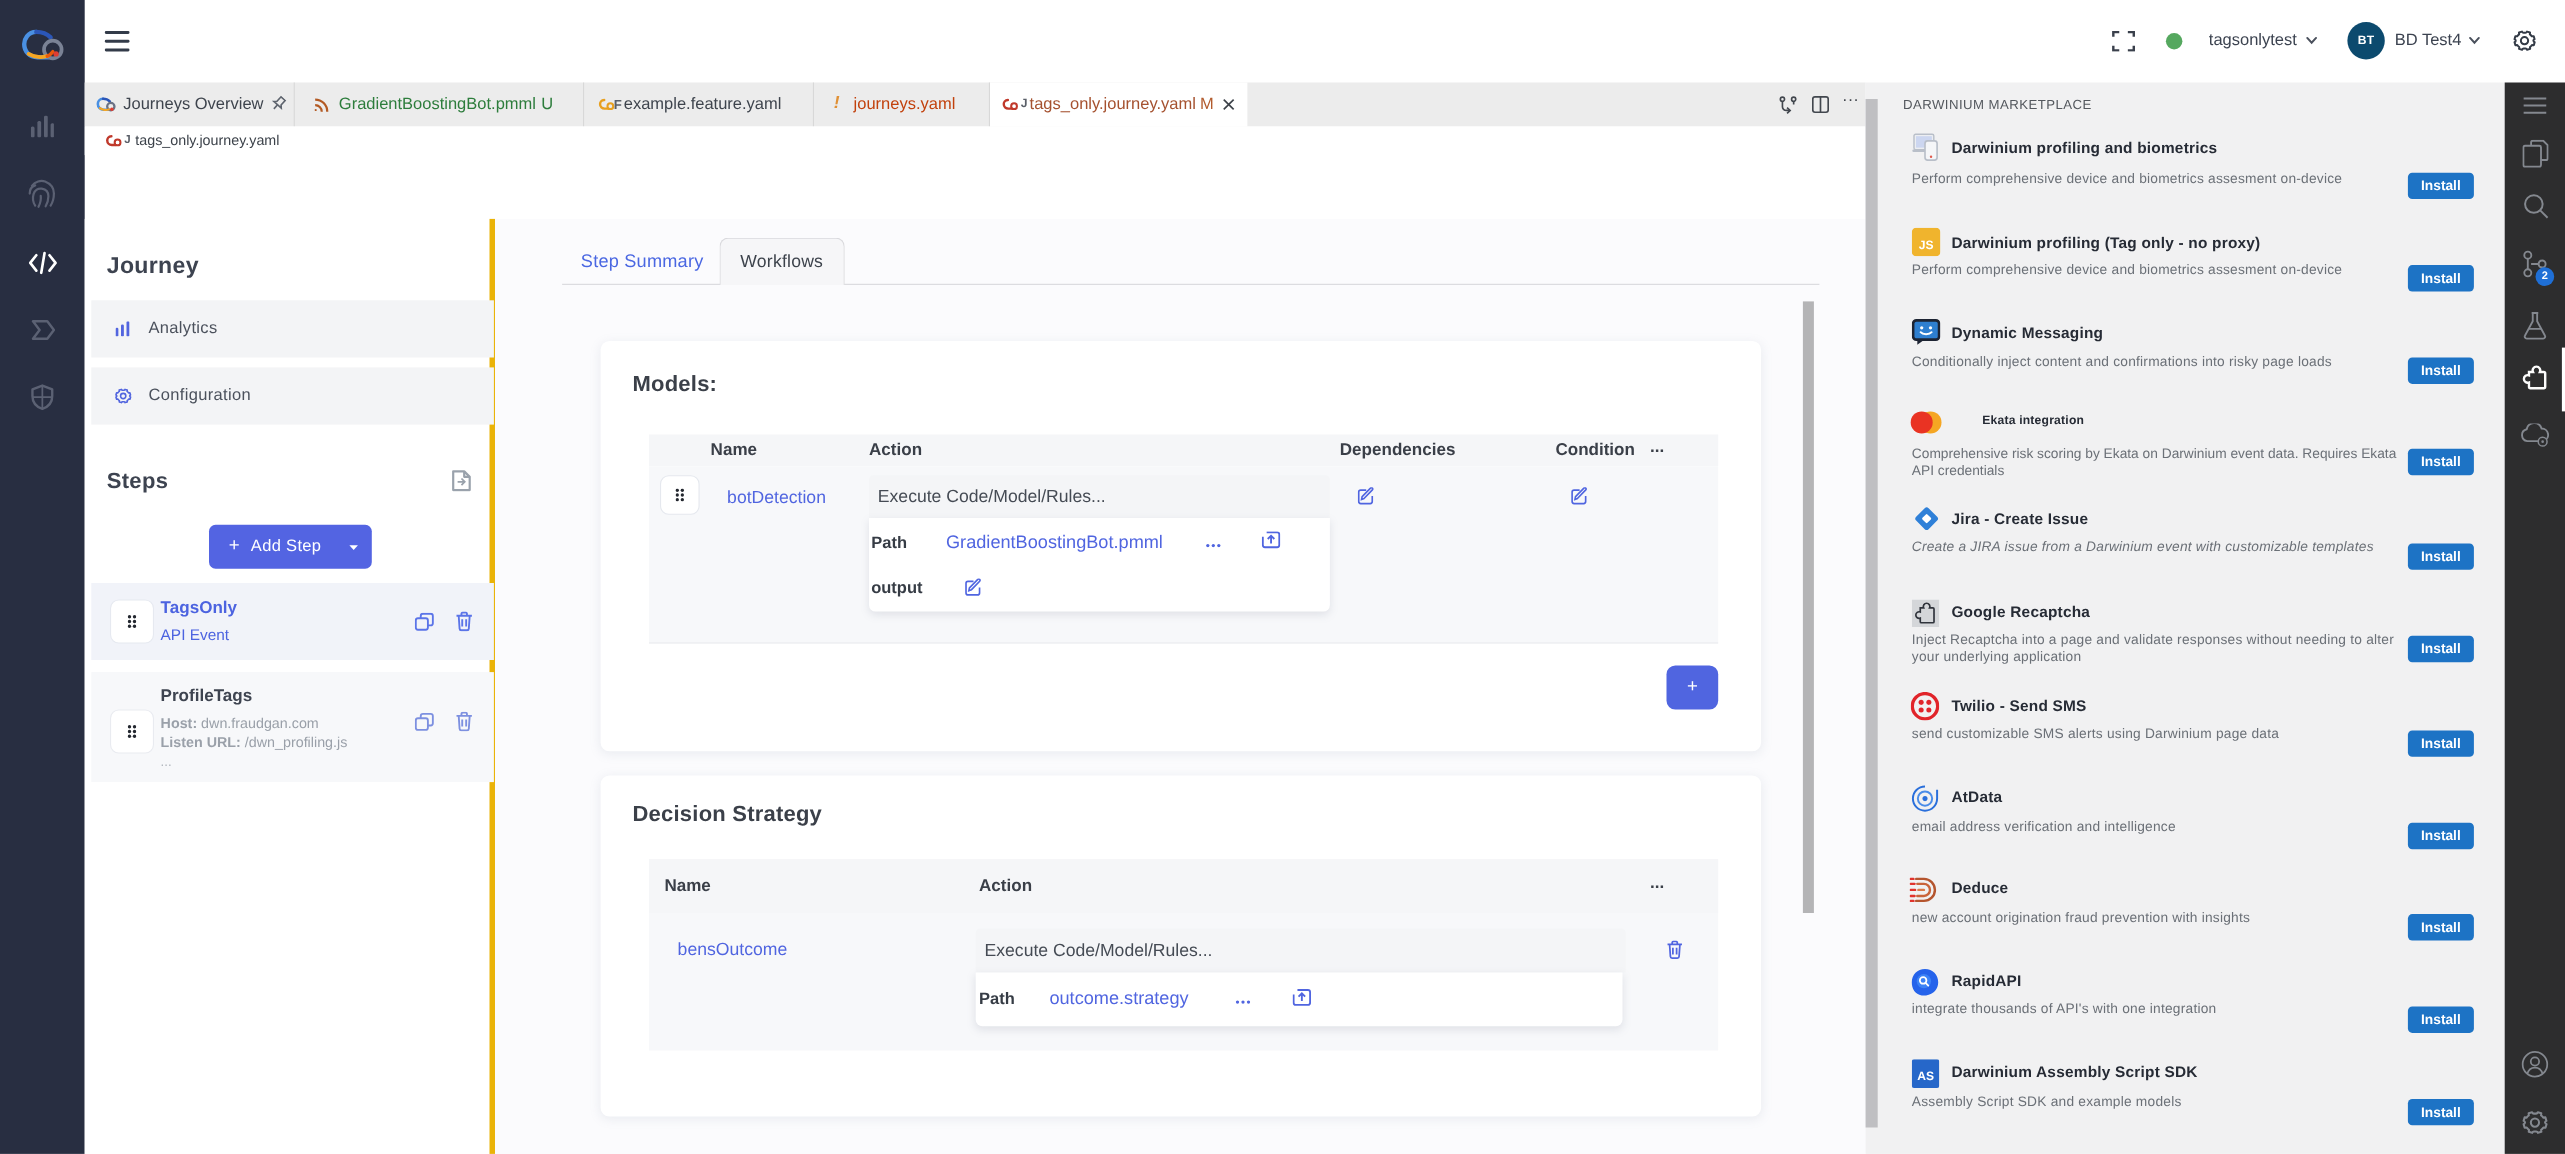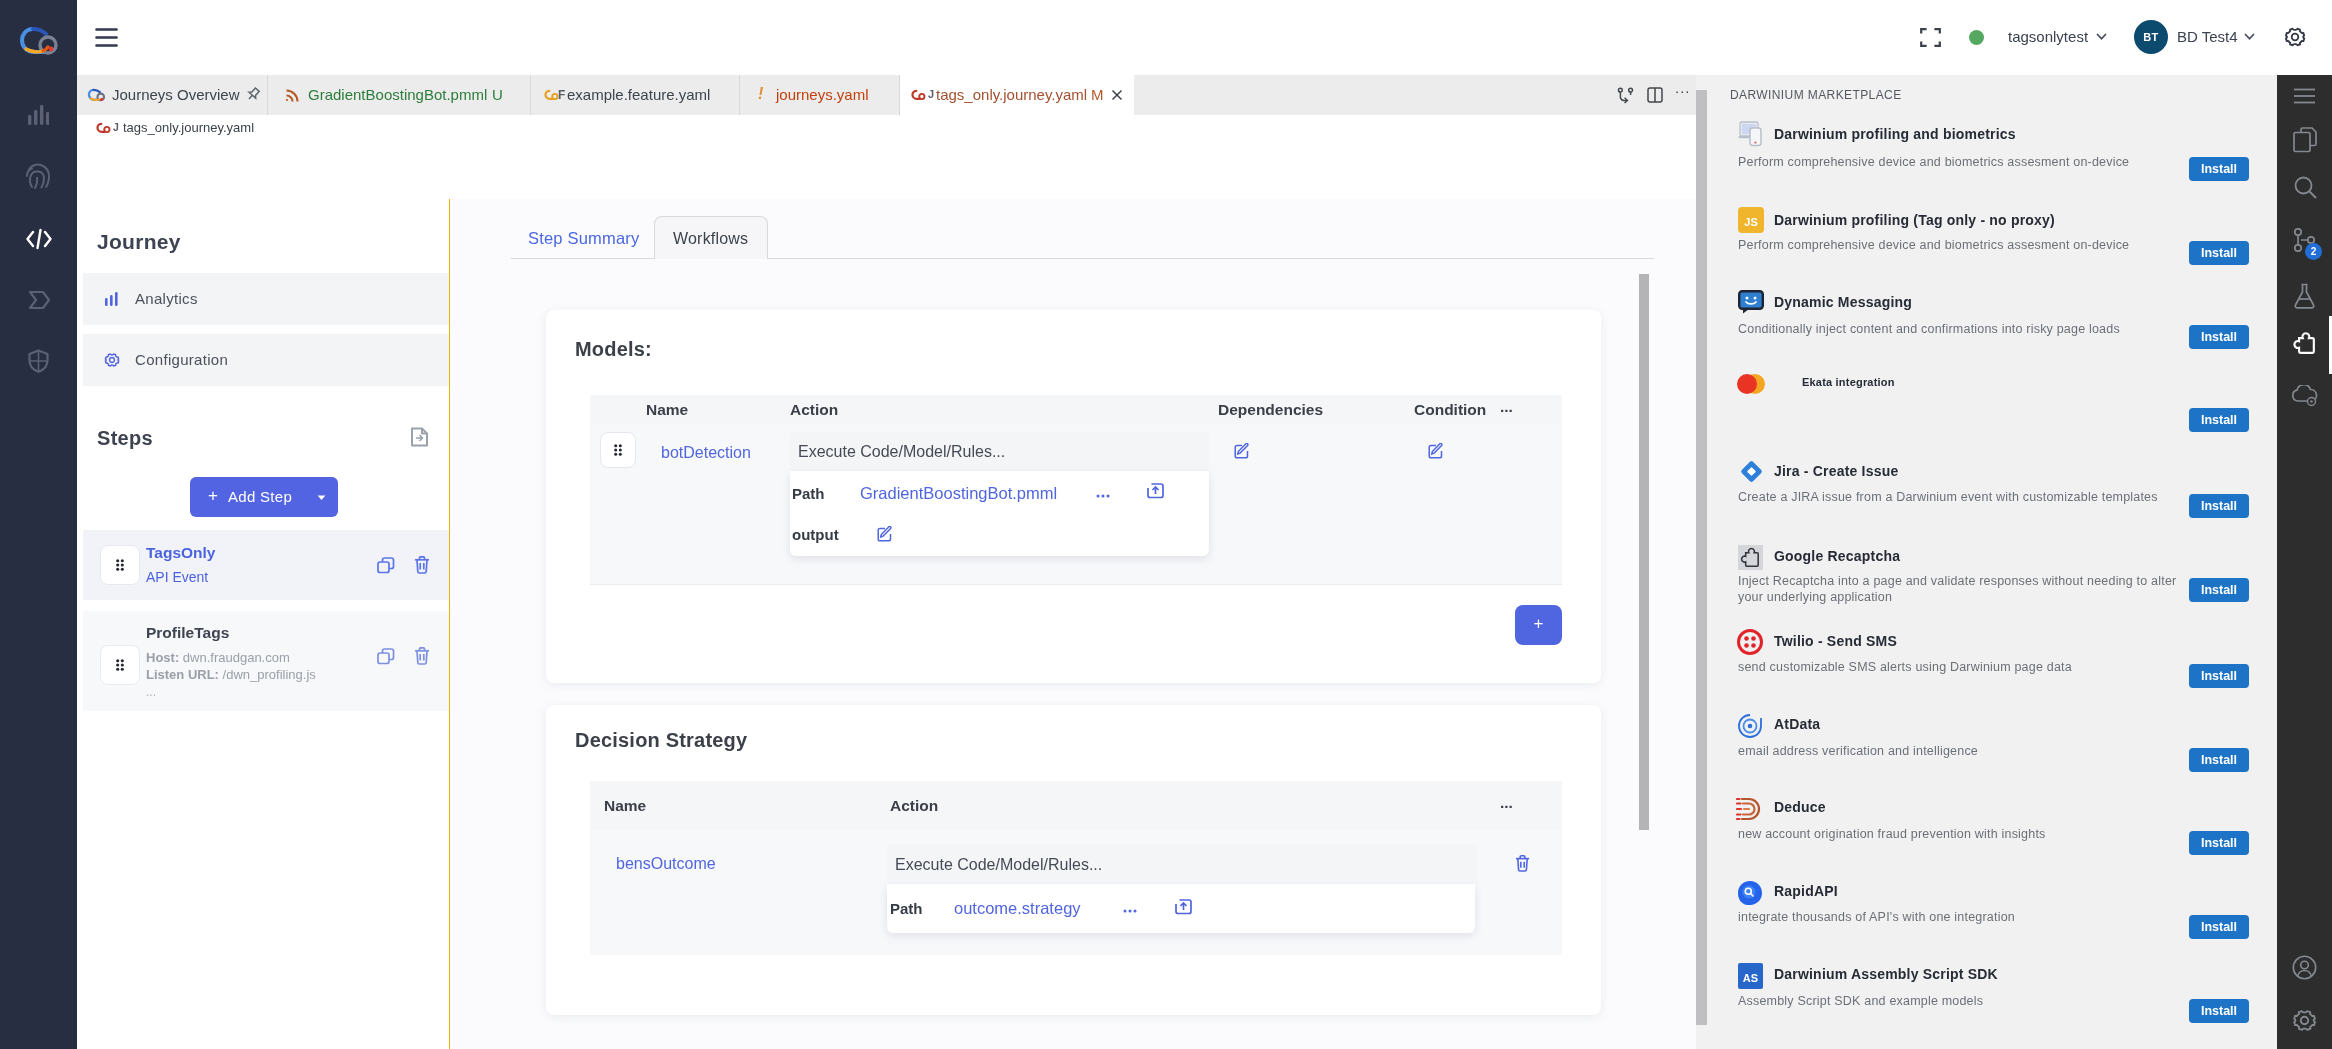--- a/index.html
+++ b/index.html
@@ -161,21 +161,21 @@
 <div class="abs" style="left:77px;top:115px;width:1619px;height:26px;background:#fff;">
   <svg class="abs" style="left:19px;top:7px;" width="15" height="12" viewBox="0 0 40 30">
     <path d="M14 4 C7 4 4 10 4 14 C4 20 9 25 15 25 L24 25" fill="none" stroke="#c0392b" stroke-width="6" stroke-linecap="round"></path>
     <circle cx="29" cy="19" r="7" fill="none" stroke="#c0392b" stroke-width="5"></circle>
   </svg>
   <div class="abs" style="left:36px;top:6px;font-size:10.5px;font-weight:bold;color:#5a5f68;">J</div>
   <div class="abs" style="left:46px;top:5px;font-size:13px;color:#3c424a;">tags_only.journey.yaml</div>
 </div>
 
 
-<div class="abs" style="left:77px;top:199px;width:373px;height:850px;background:#fff;border-right:1px solid #eab308;">
+<div class="abs" style="left:77px;top:199px;width:373px;height:850px;background:#fff;border-right:5px solid #eab308;">
   <div class="abs" style="left:20px;top:31px;font-size:21px;font-weight:600;color:#3d4350;letter-spacing:.3px;">Journey</div>
   <div class="abs" style="left:6px;top:74px;width:366px;height:52px;background:#f3f4f6;">
     <svg class="abs" style="left:22px;top:19px;" width="13" height="14" viewBox="0 0 13 14">
       <g fill="#5265df">
             <rect x="0" y="6" width="2.6" height="8" rx="1.2"></rect>
             <rect x="5" y="3" width="2.6" height="11" rx="1.2"></rect>
             <rect x="10" y="0" width="2.6" height="14" rx="1.2"></rect>
           </g>
     </svg>
     <div class="abs" style="left:52px;top:17px;font-size:15px;color:#4b515c;letter-spacing:.3px;">Analytics</div>
@@ -401,28 +401,29 @@
   </svg>
   <div class="abs" style="left:78px;top:219px;font-size:14px;font-weight:bold;color:#262b35;letter-spacing:.2px;">Dynamic Messaging</div>
   <div class="abs" style="left:42px;top:247px;font-size:12.5px;color:#6b7077;letter-spacing:.2px;">Conditionally inject content and confirmations into risky page loads</div>
   <div class="abs" style="left:493px;top:250px;width:60px;height:24px;background:#1d73c5;border-radius:4px;color:#fff;font-size:12.5px;font-weight:bold;text-align:center;line-height:24px;">Install</div>
 
   <svg class="abs" style="left:40px;top:298px;" width="30" height="22" viewBox="0 0 30 22">
     <circle cx="19" cy="11" r="10" fill="#f5a623"></circle>
     <circle cx="11" cy="11" r="10" fill="#e93323"></circle>
   </svg>
   <div class="abs" style="left:78px;top:301px;font-size:11px;font-weight:bold;color:#262b35;letter-spacing:.2px;margin-left:28px;">Ekata integration</div>
+  <div class="abs" style="left:42px;top:329px;font-size:12.5px;color:#6b7077;letter-spacing:0;line-height:16px;">Comprehensive risk scoring by Ekata on Darwinium event data. Requires Ekata<br>API credentials</div>
   <div class="abs" style="left:493px;top:333px;width:60px;height:24px;background:#1d73c5;border-radius:4px;color:#fff;font-size:12.5px;font-weight:bold;text-align:center;line-height:24px;">Install</div>
 
   <svg class="abs" style="left:43px;top:384px;" width="25" height="25" viewBox="0 0 25 25">
     <rect x="4.5" y="4.5" width="16" height="16" rx="2.5" fill="#2f80d8" transform="rotate(45 12.5 12.5)"></rect>
     <rect x="9.3" y="9.3" width="6.4" height="6.4" rx="1" fill="#fff" transform="rotate(45 12.5 12.5)"></rect>
   </svg>
   <div class="abs" style="left:78px;top:388px;font-size:14px;font-weight:bold;color:#262b35;letter-spacing:.2px;">Jira - Create Issue</div>
-  <div class="abs" style="left:42px;top:415px;font-size:12.5px;color:#6b7077;letter-spacing:.2px;">Create a JIRA issue from a Darwinium event with customizable templates</div>
+  <div class="abs" style="left:42px;top:415px;font-size:12.5px;color:#6b7077;letter-spacing:.2px;font-style:italic;">Create a JIRA issue from a Darwinium event with customizable templates</div>
   <div class="abs" style="left:493px;top:419px;width:60px;height:24px;background:#1d73c5;border-radius:4px;color:#fff;font-size:12.5px;font-weight:bold;text-align:center;line-height:24px;">Install</div>
 
   <svg class="abs" style="left:42px;top:470px;" width="25" height="25" viewBox="0 0 26 26">
     <rect x="0" y="0" width="26" height="26" fill="#d4d6d9"></rect>
     <path d="M8 8 h3.2 a3.1 3.1 0 1 1 5.6 0 H20 a1 1 0 0 1 1 1 V21 a1 1 0 0 1 -1 1 H9 a1 1 0 0 1 -1 -1 v-3.4 a3.1 3.1 0 1 1 0 -5.8 Z" fill="none" stroke="#30343c" stroke-width="1.6"></path>
   </svg>
   <div class="abs" style="left:78px;top:473px;font-size:14px;font-weight:bold;color:#262b35;letter-spacing:.2px;">Google Recaptcha</div>
   <div class="abs" style="left:42px;top:499px;font-size:12.5px;color:#6b7077;letter-spacing:.2px;line-height:15.5px;">Inject Recaptcha into a page and validate responses without needing to alter<br>your underlying application</div>
   <div class="abs" style="left:493px;top:503px;width:60px;height:24px;background:#1d73c5;border-radius:4px;color:#fff;font-size:12.5px;font-weight:bold;text-align:center;line-height:24px;">Install</div>
 

